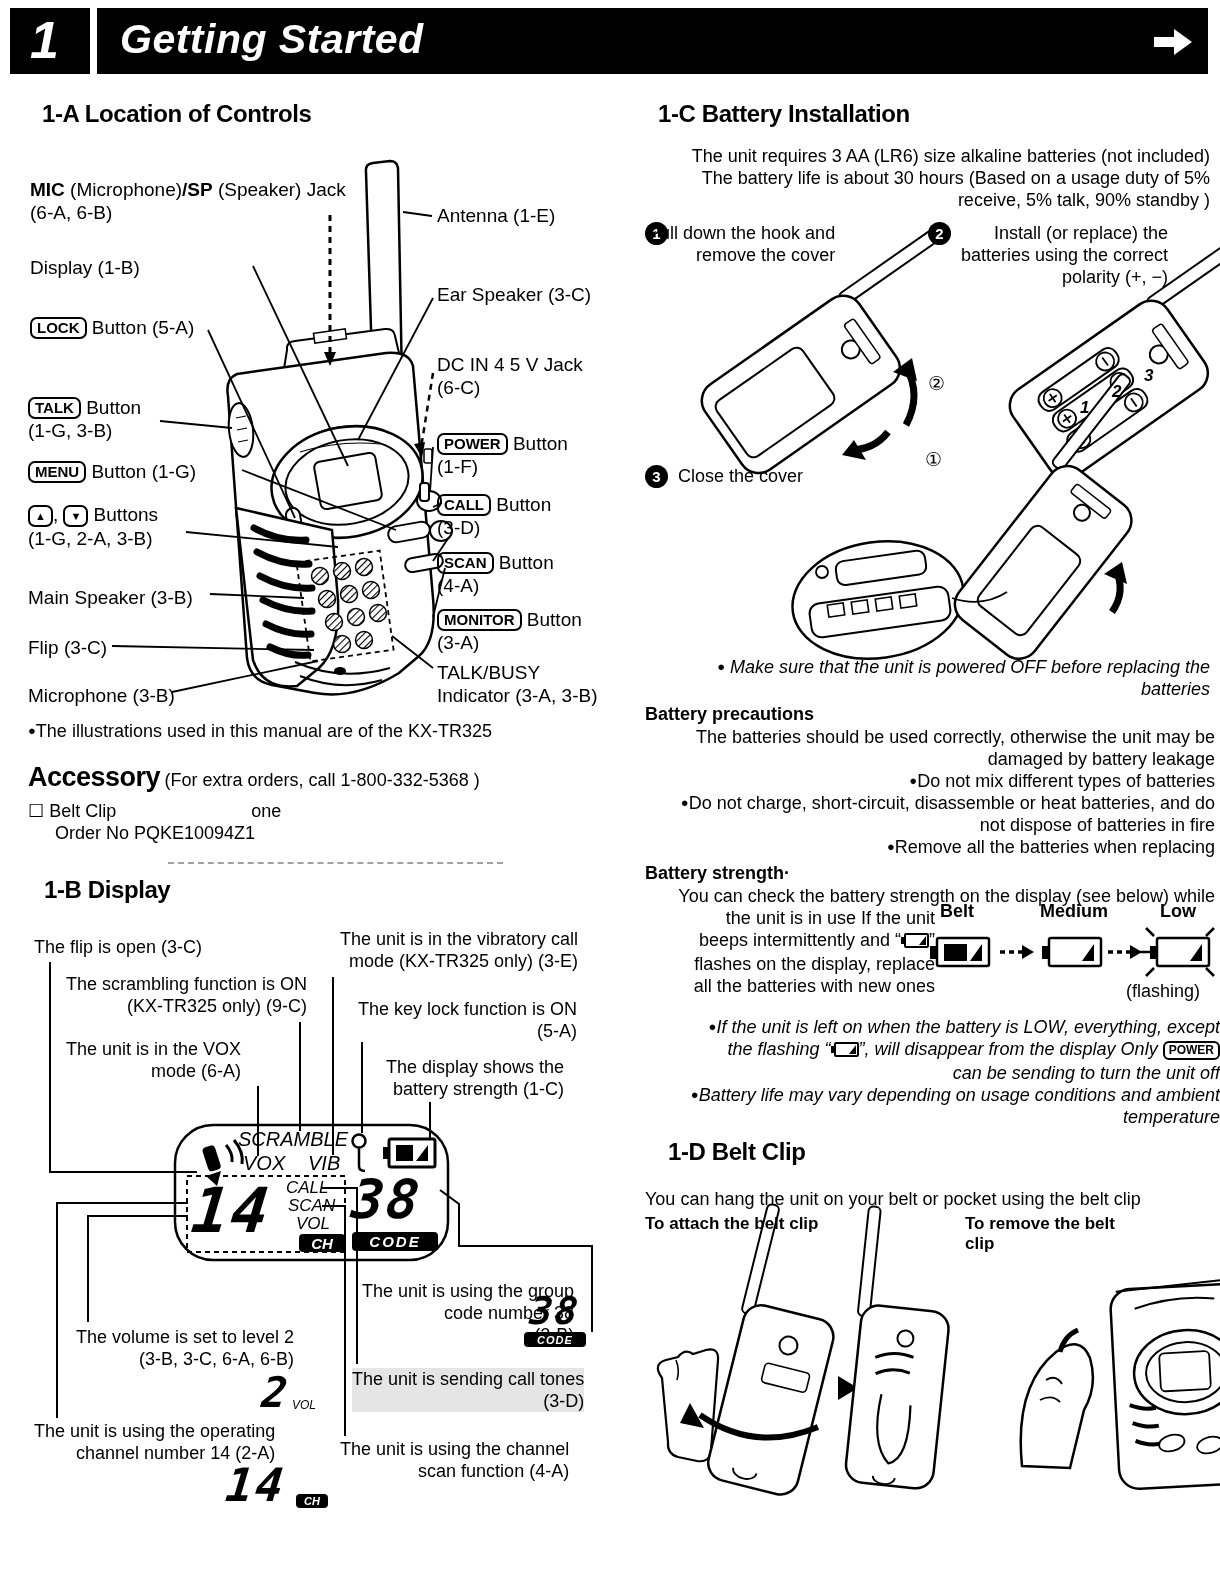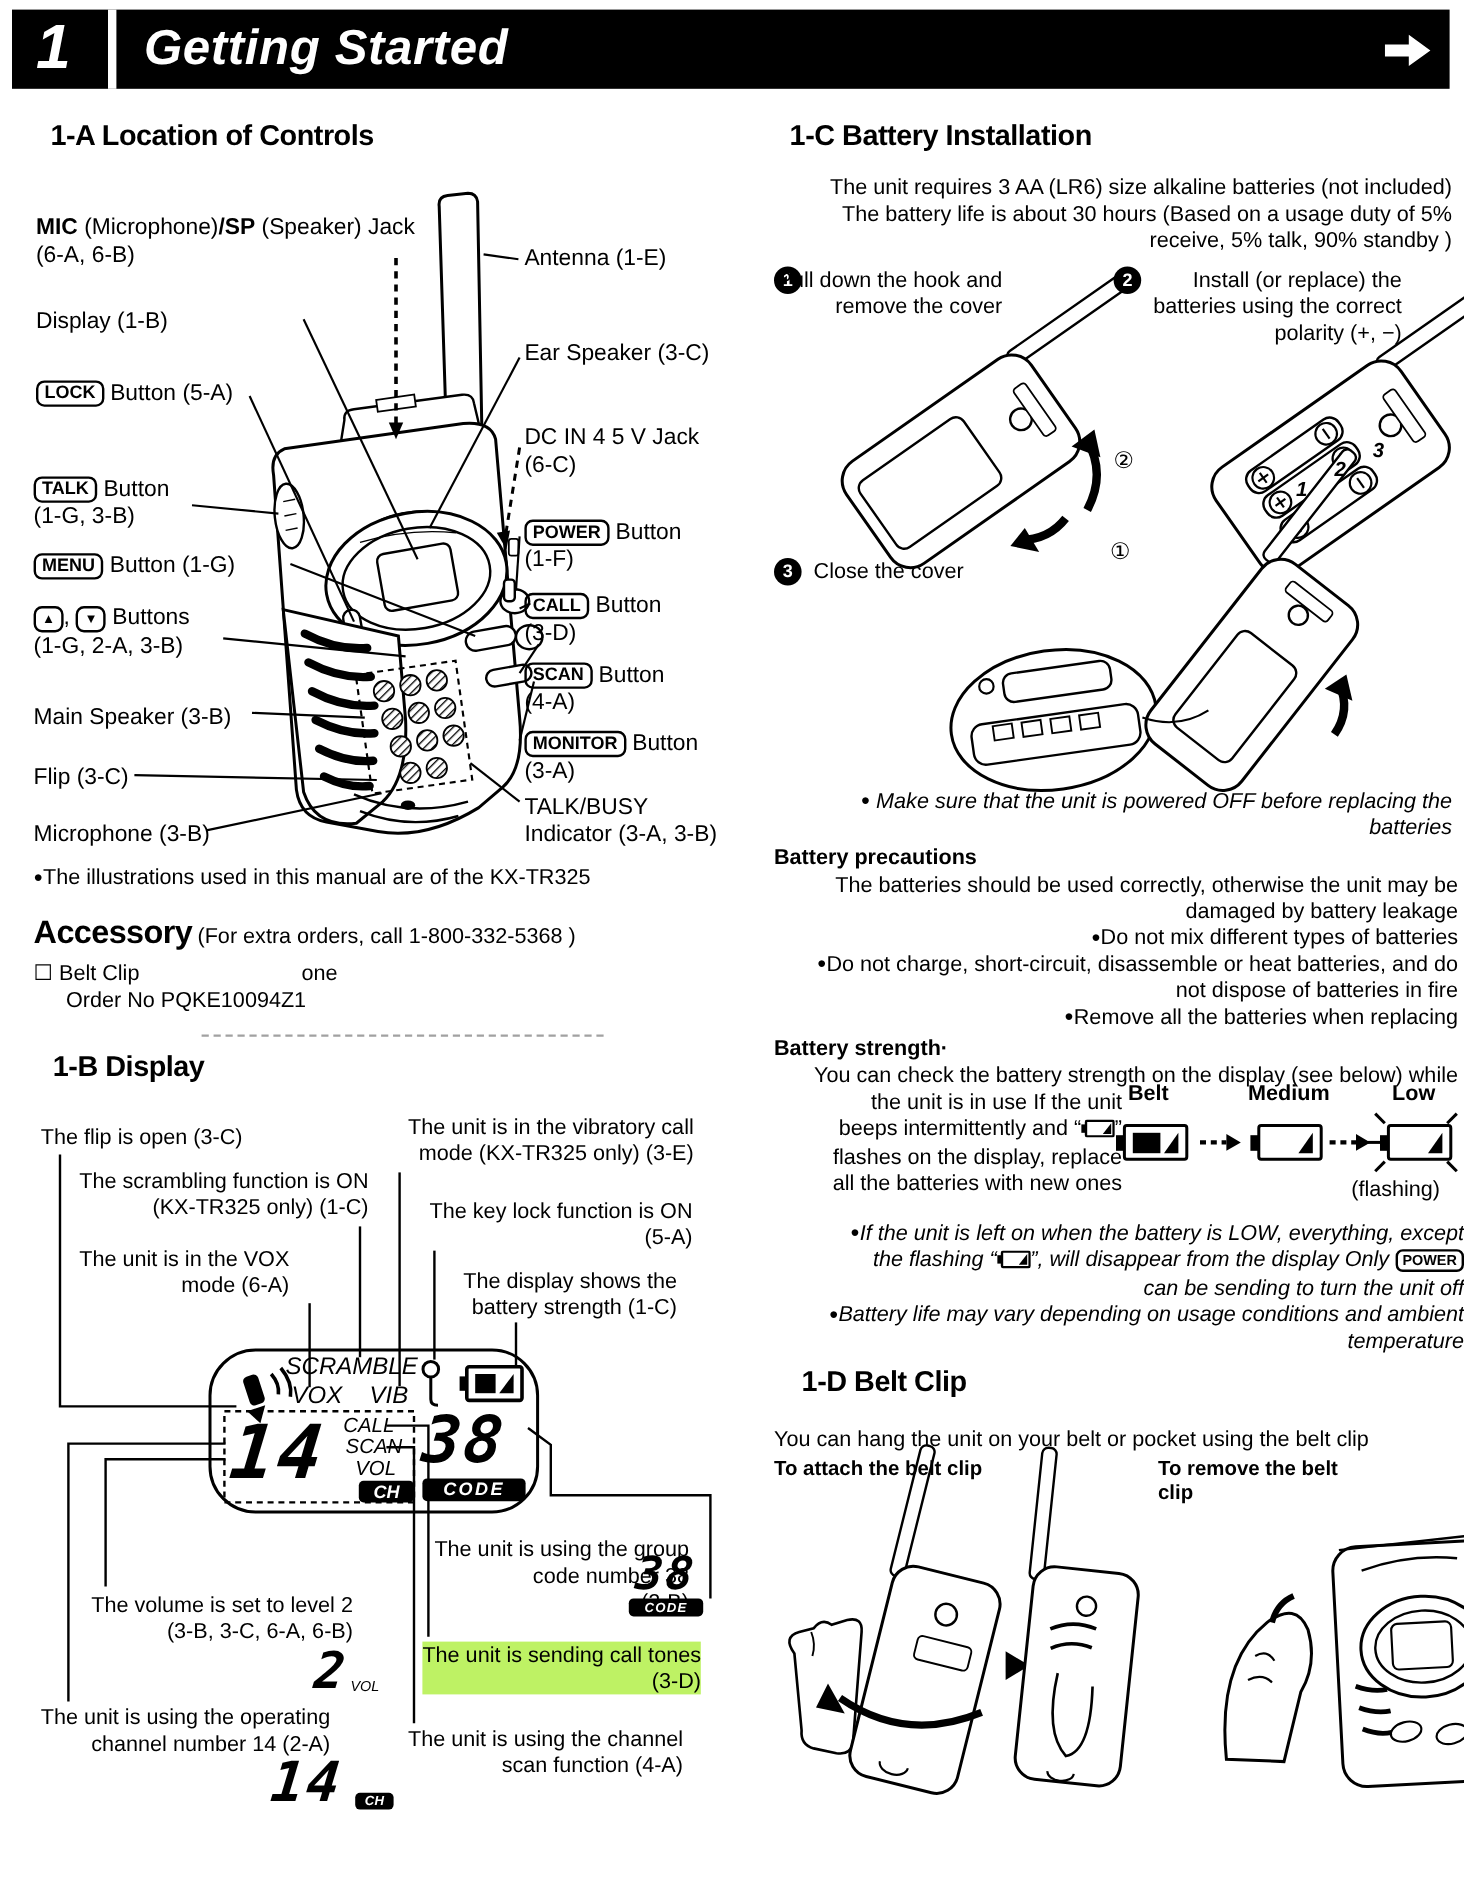--- a/index.html
+++ b/index.html
@@ -384,21 +384,21 @@
     <span style="margin-left:130px">one</span>
   </div>
   <div class="abs t18" style="left:55px;top:822px;z-index:2">Order No  PQKE10094Z1</div>
 
   <div class="scanline" style="left:168px;top:862px;width:335px;z-index:2"></div>
 
   <div class="abs h2" style="left:44px;top:876px;z-index:2">1-B  Display</div>
 
   <div class="abs t18" style="left:34px;top:936px;z-index:2">The flip is open (3-C)</div>
   <div class="abs t18" style="left:66px;top:973px;z-index:2">
-    <span>The scrambling function is ON</span><br><span>(KX-TR325 only) (1-C)</span>
+    <span>The scrambling function is ON</span><br><span>(KX-TR325 only) (9-C)</span>
   </div>
   <div class="abs t18" style="left:66px;top:1038px;z-index:2">
     <span>The unit is in the VOX</span><br><span>mode (6-A)</span>
   </div>
   <div class="abs t18" style="left:340px;top:928px;z-index:2;background:#fff">
     <span>The unit is in the vibratory call</span><br><span>mode (KX-TR325 only) (3-E)</span>
   </div>
   <div class="abs t18" style="left:358px;top:998px;z-index:2;background:#fff">
     <span>The key lock function is ON</span><br><span>(5-A)</span>
   </div>
@@ -428,21 +428,21 @@
   </div>
   <div class="abs seg" style="left:226px;top:1462px;font-size:46px;line-height:46px;z-index:2">14</div>
   <div class="badge" style="left:296px;top:1494px;width:32px;height:14px;font-size:11px;z-index:2">CH</div>
 
   <div class="abs t18" style="left:362px;top:1280px;z-index:2">
     <span>The unit is using the group</span><br><span>code number 38</span><br><span>(2-B)</span>
   </div>
   <div class="abs seg" style="left:530px;top:1292px;font-size:38px;line-height:38px;z-index:2">38</div>
   <div class="badge" style="left:524px;top:1332px;width:62px;height:15px;font-size:11px;letter-spacing:1px;z-index:2">CODE</div>
 
-  <div class="abs t18" style="left:352px;top:1368px;z-index:2;background:#bef264">
+  <div class="abs t18" style="left:352px;top:1368px;z-index:2;background:#e5e5e5">
     <span>The unit is sending call tones</span><br><span>(3-D)</span>
   </div>
   <div class="abs t18" style="left:340px;top:1438px;z-index:2;background:#fff">
     <span>The unit is using the channel</span><br><span>scan function (4-A)</span>
   </div>
 
   <div class="abs h2" style="left:658px;top:100px;z-index:2">1-C  Battery Installation</div>
 
   <div class="abs t18" style="left:645px;top:145px;width:565px;z-index:2">
     <span>The unit requires 3 AA (LR6) size alkaline batteries (not included)</span><br>

